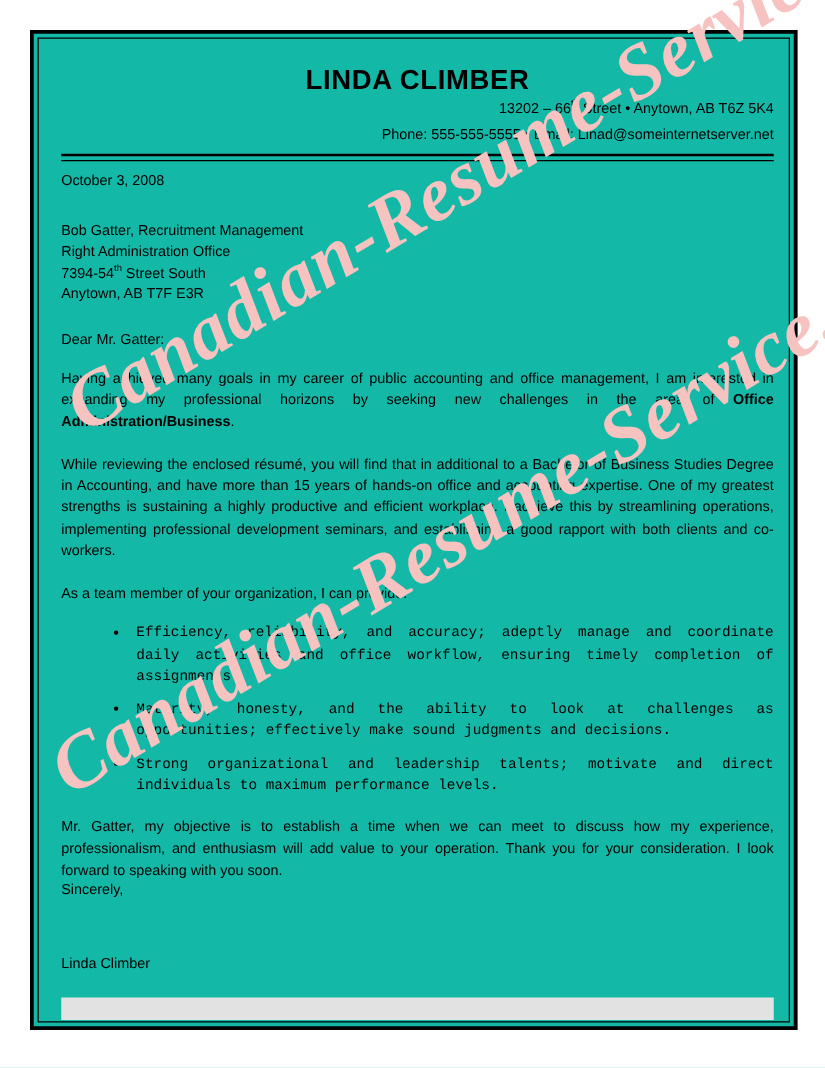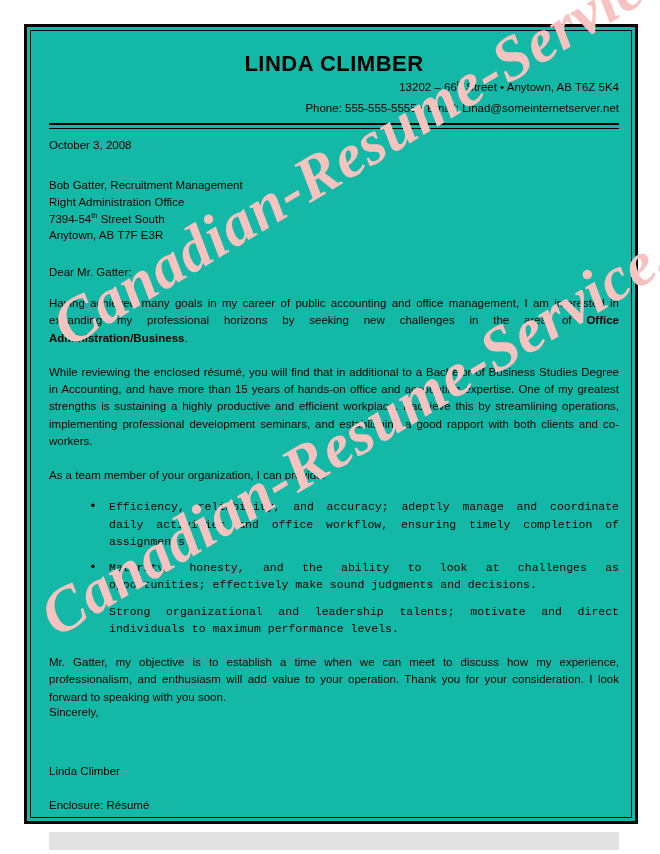--- a/index.html
+++ b/index.html
@@ -233,21 +233,20 @@
         <li>Maturity, honesty, and the ability to look at challenges as opportunities; effectively make sound judgments and decisions.</li>
         <li>Strong organizational and leadership talents; motivate and direct individuals to maximum performance levels.</li>
       </ul>
 
       <div class="body-para">Mr. Gatter, my objective is to establish a time when we can meet to discuss how my experience, professionalism, and enthusiasm will add value to your operation. Thank you for your consideration. I look forward to speaking with you soon.</div>
 
       <div class="sign-off">Sincerely,</div>
 
       <div class="sign-name">Linda Climber</div>
 
-      <div class="enclosure">Enclosure: Résumé</div>
 
       <div class="testimonial">
         
         
         
       </div>
 
     </div>
   </div>
 

